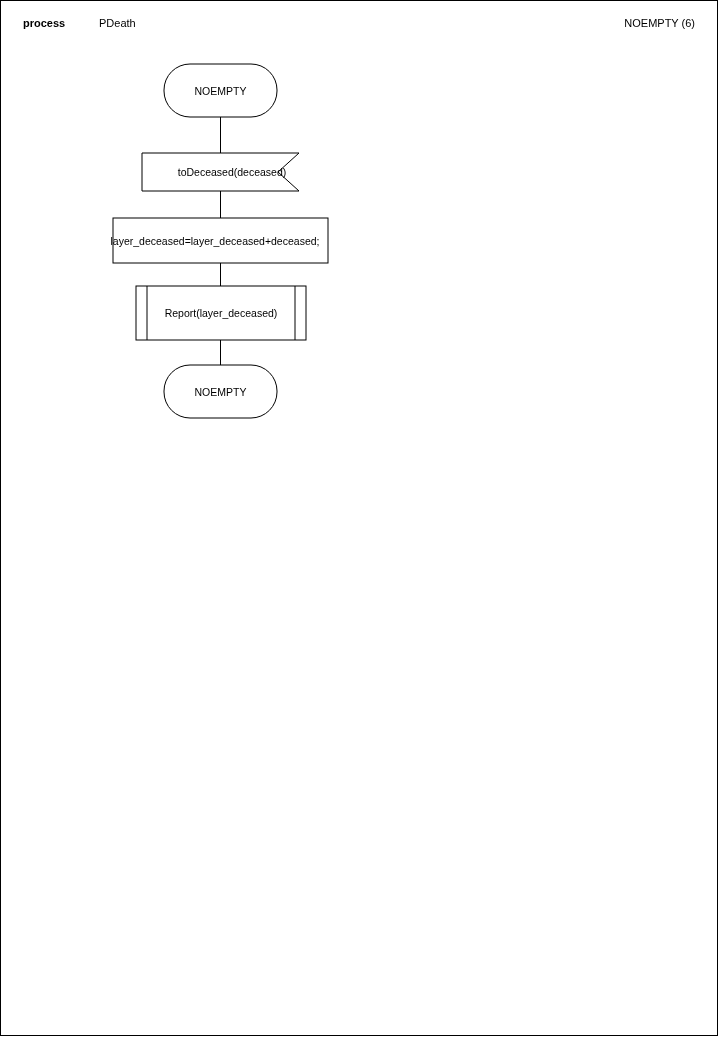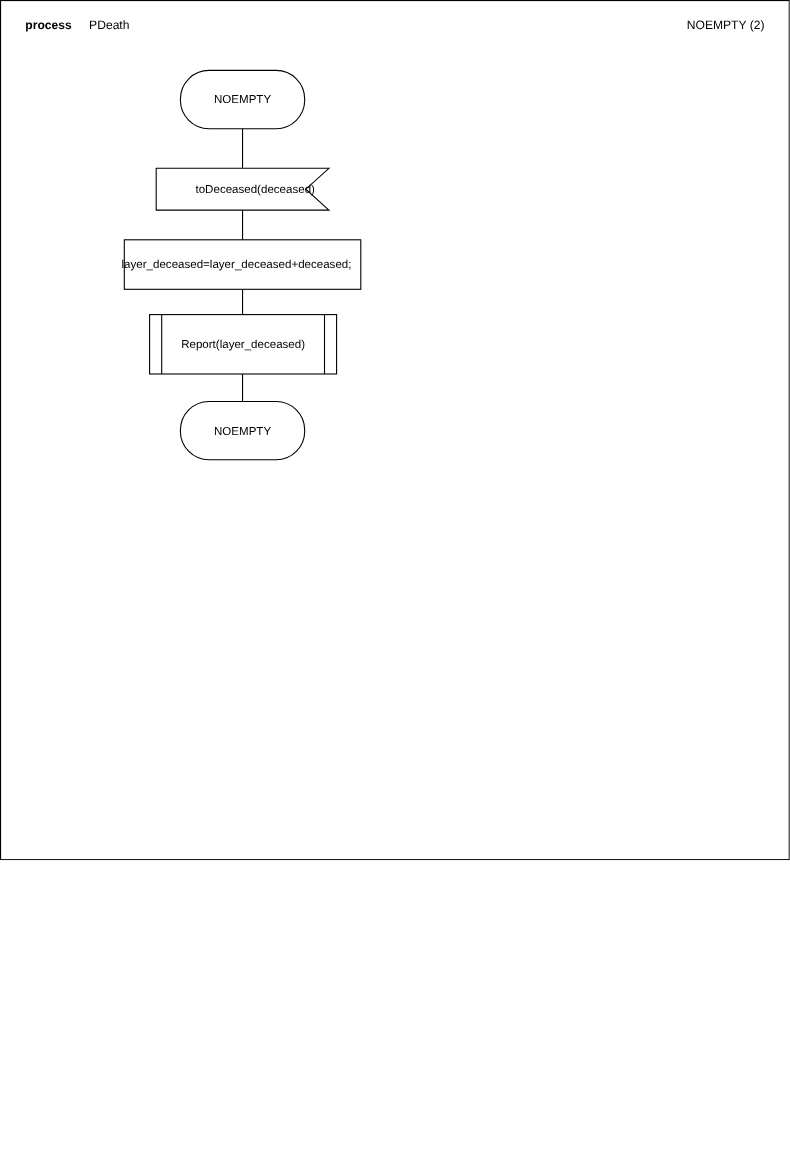--- a/index.html
+++ b/index.html
@@ -6,39 +6,39 @@
     margin: 0;
     padding: 0;
     background: #ffffff;
   }
   body {
     font-family: "Liberation Sans", sans-serif;
   }
   #page {
     position: relative;
     width: 718px;
-    height: 782px;
+    height: 1036px;
     background: #ffffff;
     border: 1px solid #000000;
     box-sizing: border-box;
     overflow: hidden;
   }
   .hdr {
     position: absolute;
     top: 16px;
     font-size: 11px;
     color: #000000;
     white-space: nowrap;
   }
   .hdr-kind {
     left: 22px;
     font-weight: bold;
   }
   .hdr-name {
-    left: 80px;
+    left: 98px;
     font-weight: normal;
   }
   .hdr-right {
     right: 22px;
     font-weight: normal;
   }
   .diagram {
     position: absolute;
     left: 0;
     top: 0;
@@ -58,21 +58,21 @@
   .shape { fill: #ffffff; stroke: #000000; stroke-width: 1; }
   .edge { stroke: #000000; stroke-width: 1; fill: none; }
 </style>
 </head>
 <body>
 
 <div id="page">
 
   <div class="hdr hdr-kind">process</div>
   <div class="hdr hdr-name">PDeath</div>
-  <div class="hdr hdr-right">NOEMPTY (2)</div>
+  <div class="hdr hdr-right">NOEMPTY (6)</div>
 
   <svg class="diagram" viewBox="0 0 718 1047" xmlns="http://www.w3.org/2000/svg">
 
     <rect class="shape" x="163" y="63" width="113" height="53" rx="26" ry="26"></rect>
 
     <line class="edge" x1="219.5" y1="116" x2="219.5" y2="152"></line>
 
     <path class="shape" d="M 141 152 L 298 152 L 277 171 L 298 190 L 141 190 Z"></path>
 
     <line class="edge" x1="219.5" y1="190" x2="219.5" y2="217"></line>

